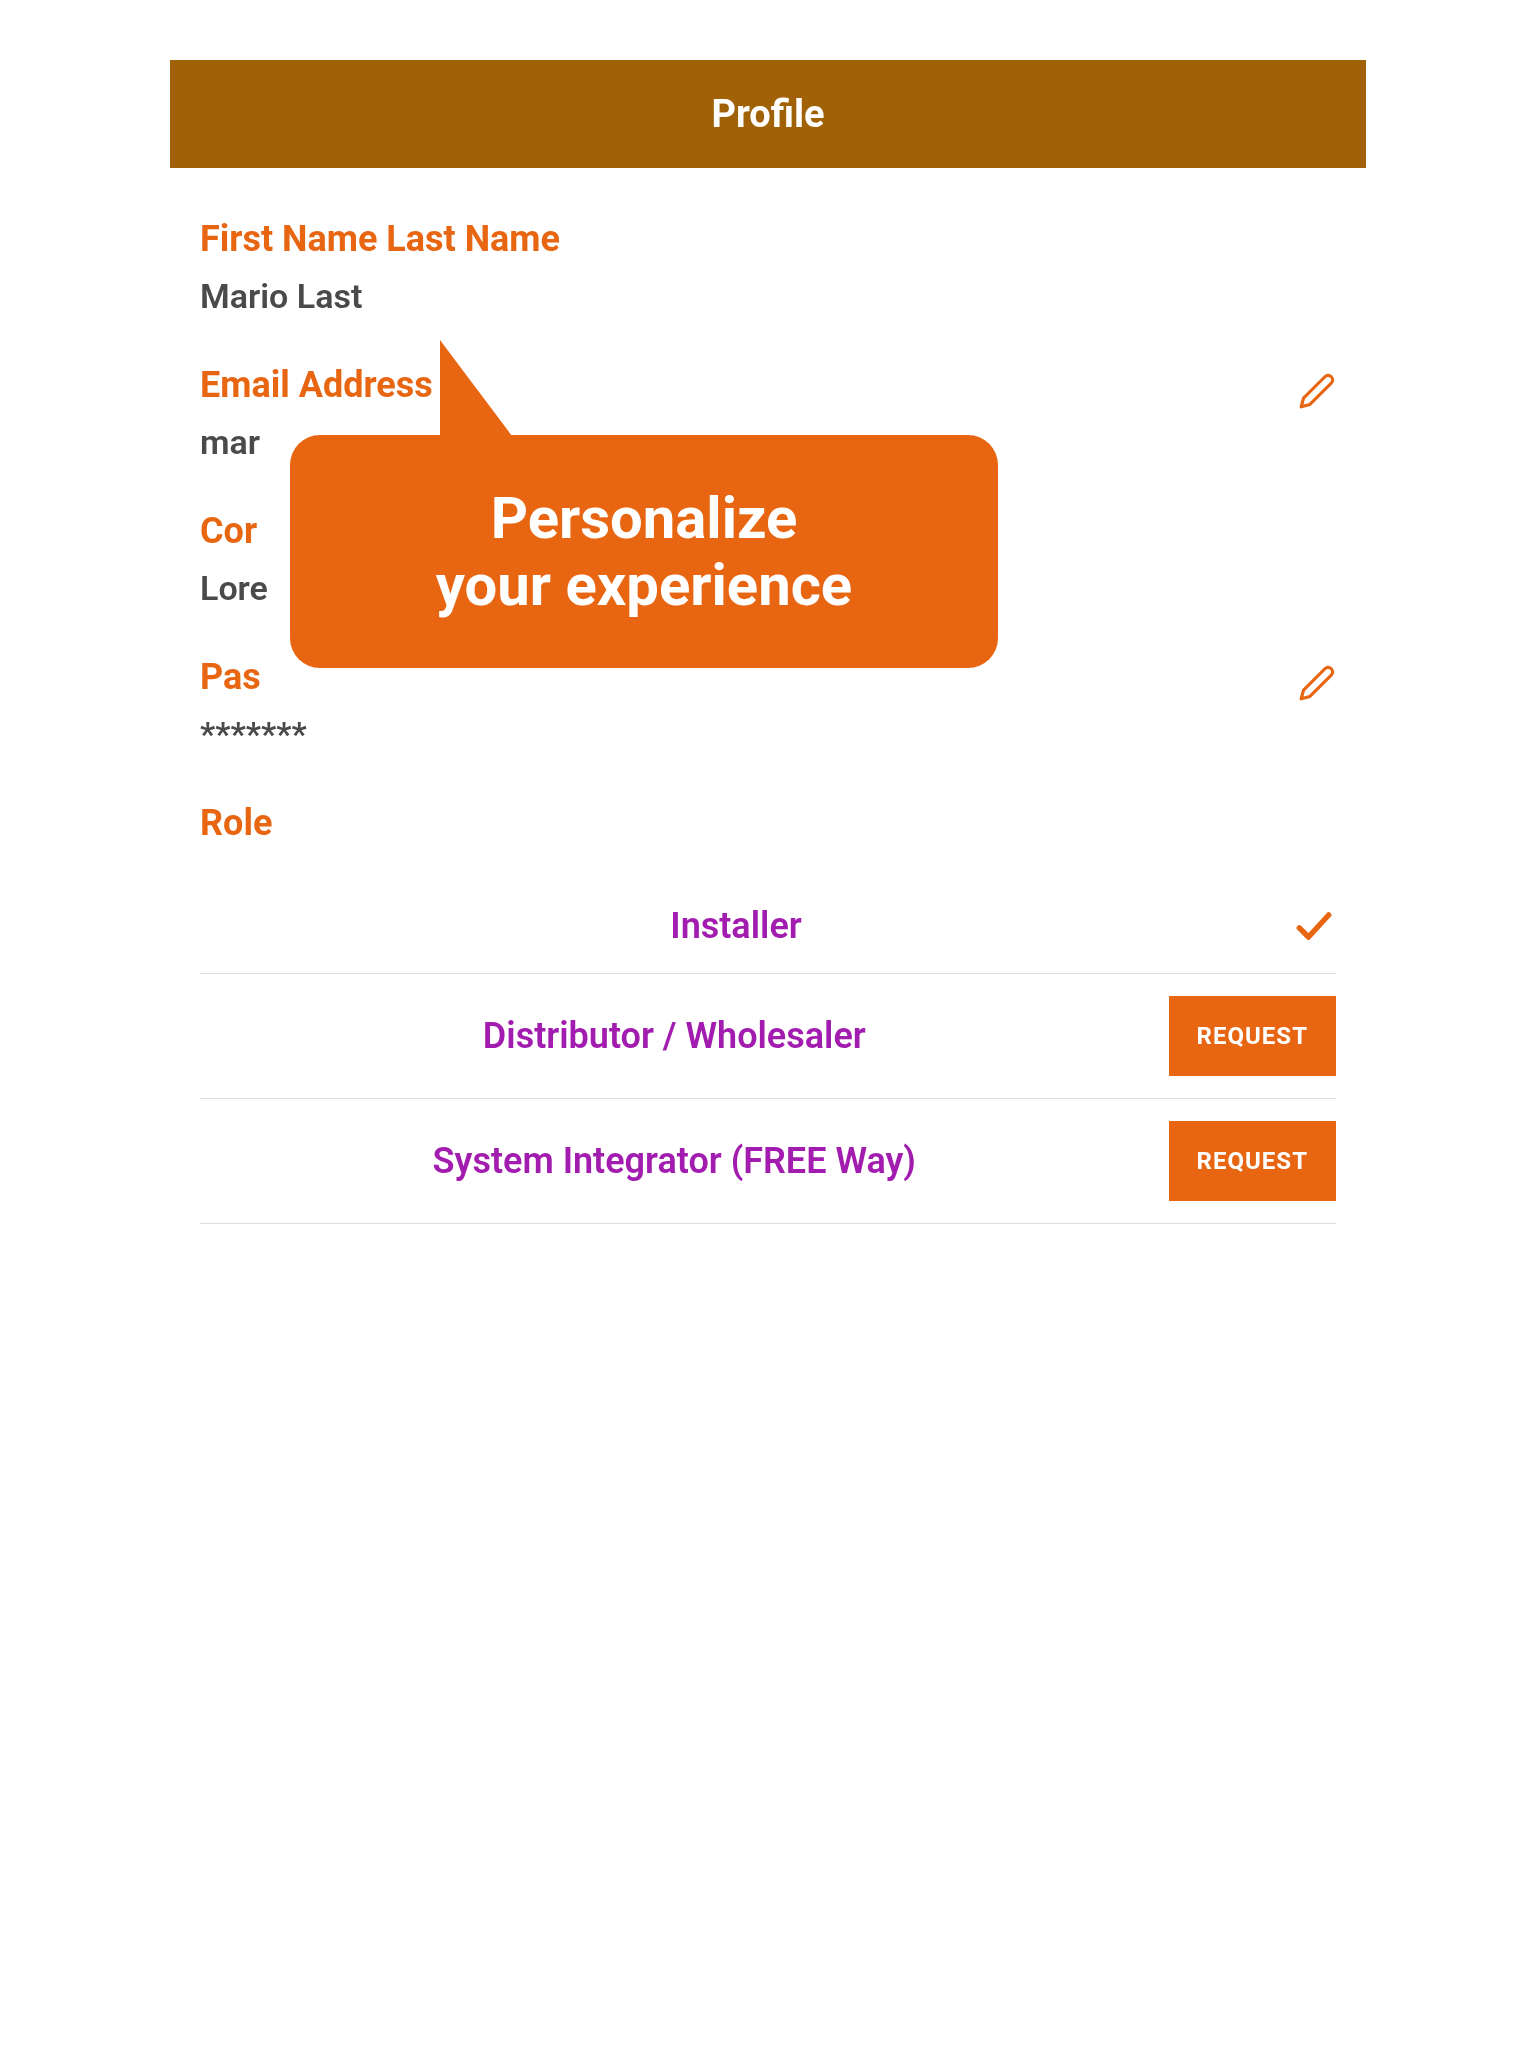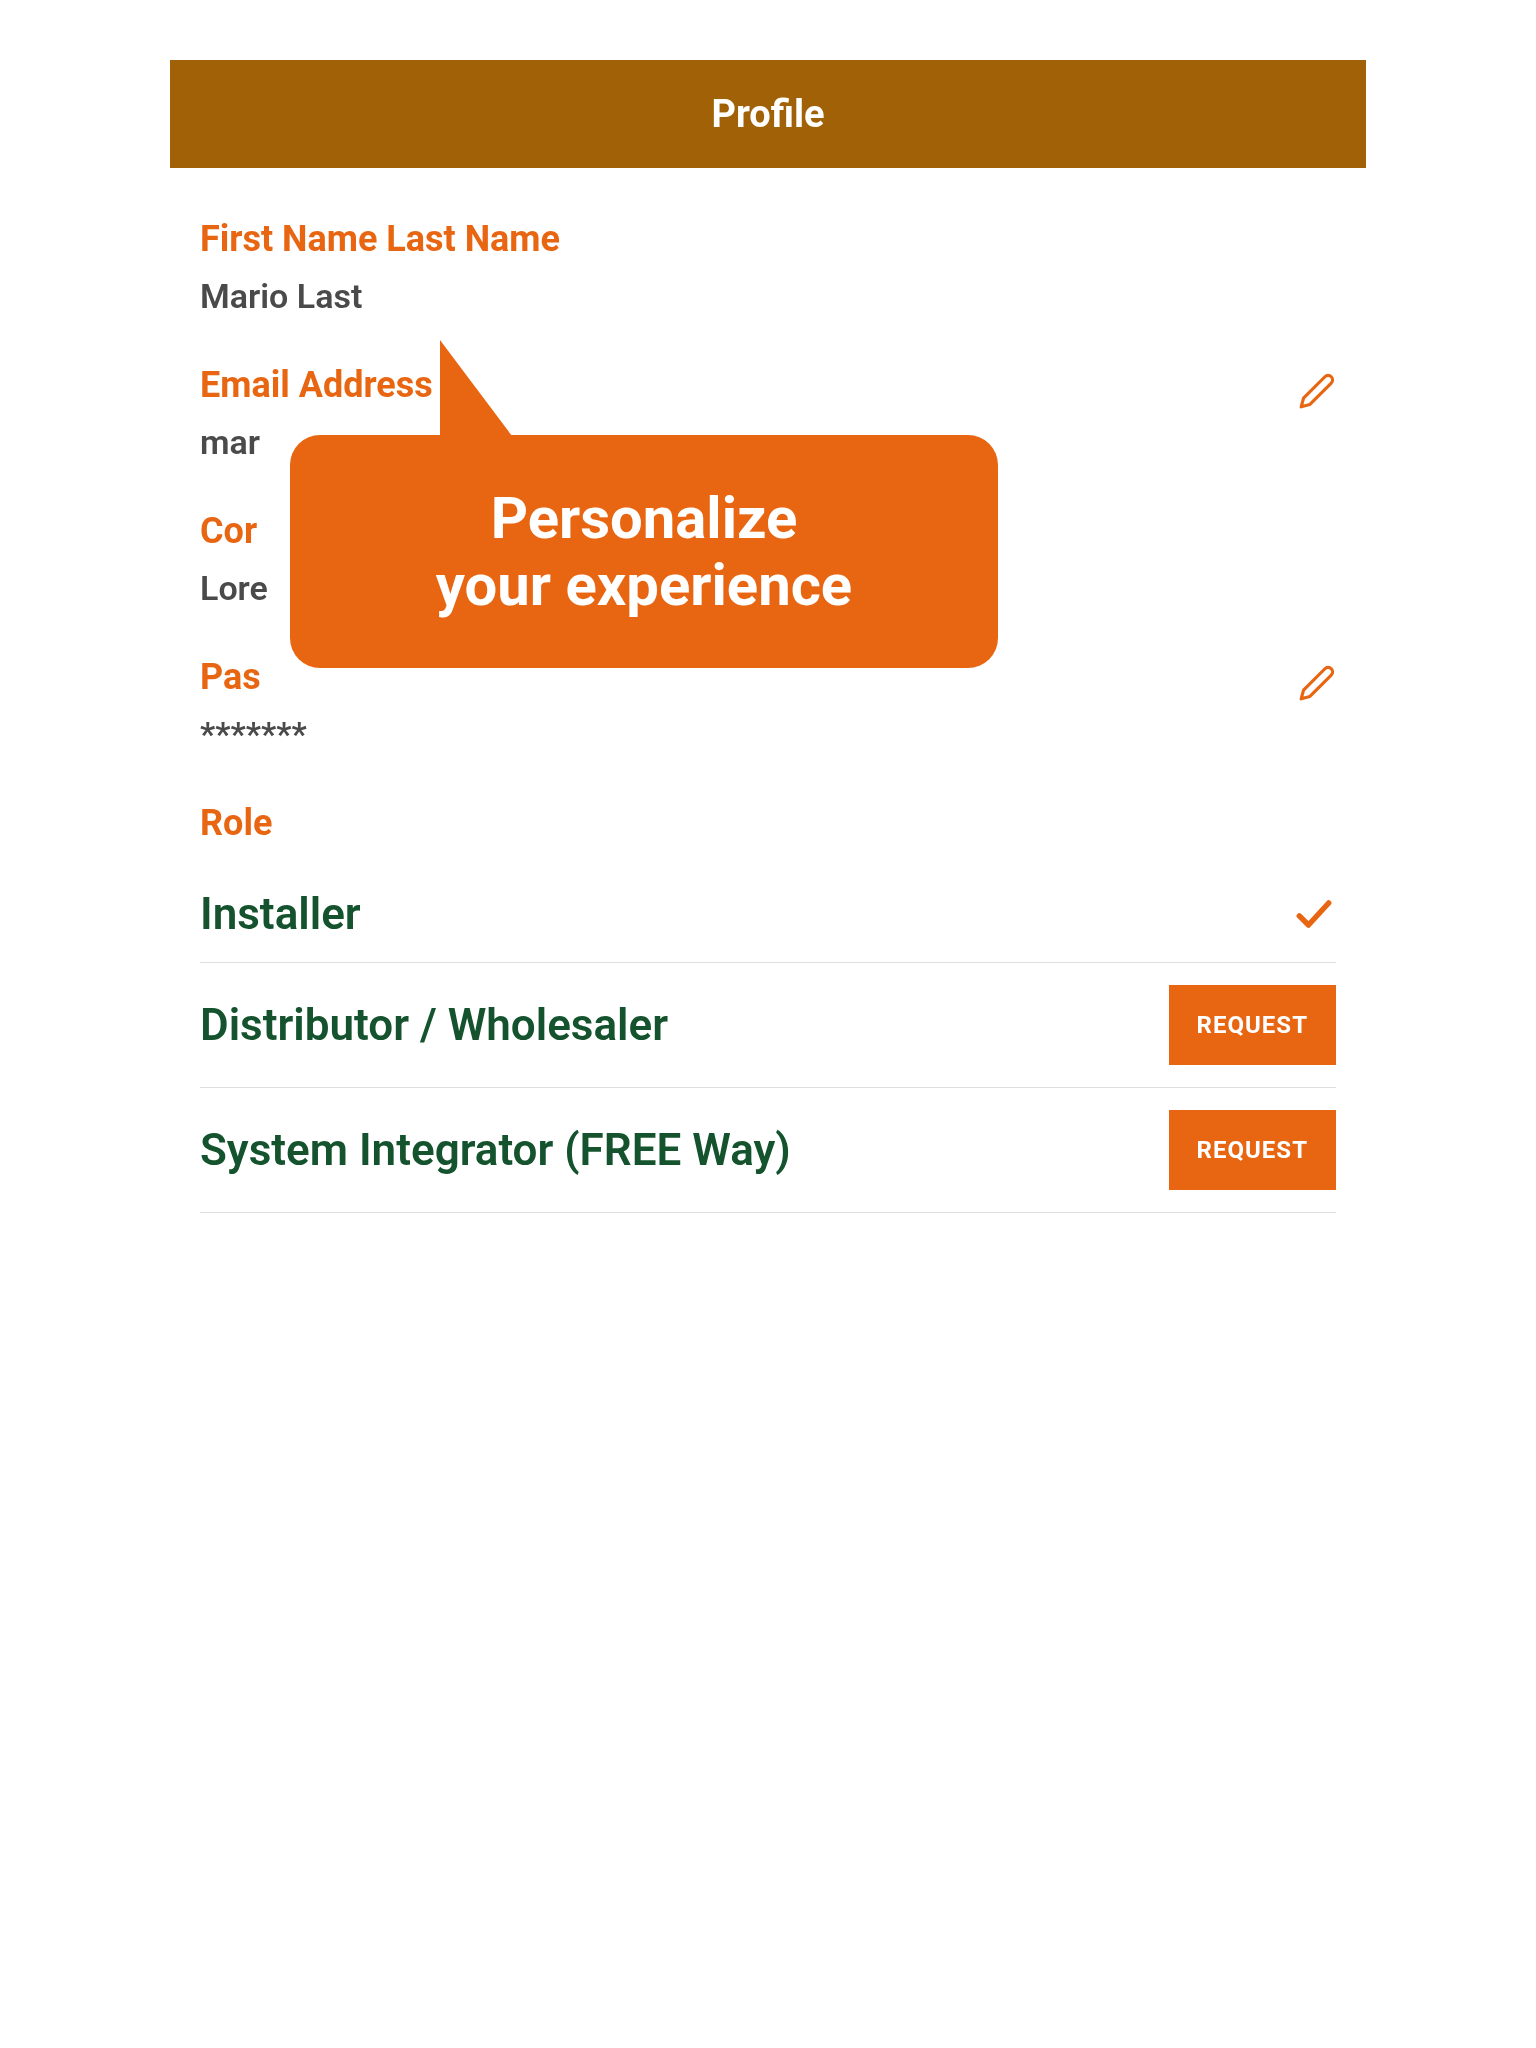--- a/index.html
+++ b/index.html
@@ -57,36 +57,37 @@
       width: 100%;
       height: 100%;
     }
     .role-section {
       margin-top: 10px;
     }
     .role-label {
       color: #e86612;
       font-size: 36px;
       font-weight: 700;
-      margin-bottom: 22px;
+      margin-bottom: 34px;
     }
     .role-row {
       display: flex;
       align-items: center;
       justify-content: space-between;
       padding: 22px 0;
       border-bottom: 1px solid #ddd;
       min-height: 96px;
     }
     .role-name {
-      color: #14532d;
-      font-size: 44px;
+      color: #a21caf;
+      font-size: 36px;
       font-weight: 600;
       flex: 1;
       padding-right: 20px;
+      text-align: center;
     }
     .check-icon {
       width: 44px;
       height: 44px;
     }
     .check-icon svg {
       width: 100%;
       height: 100%;
     }
     .request-button {

